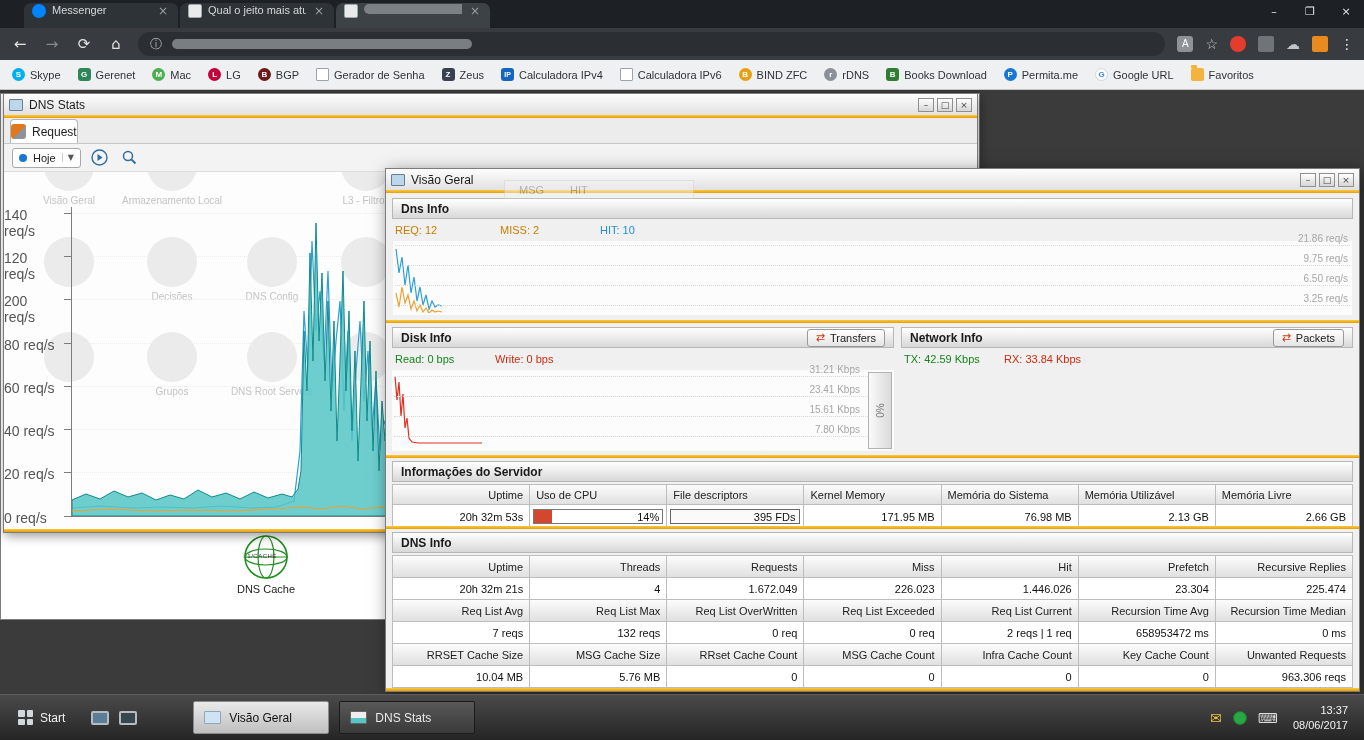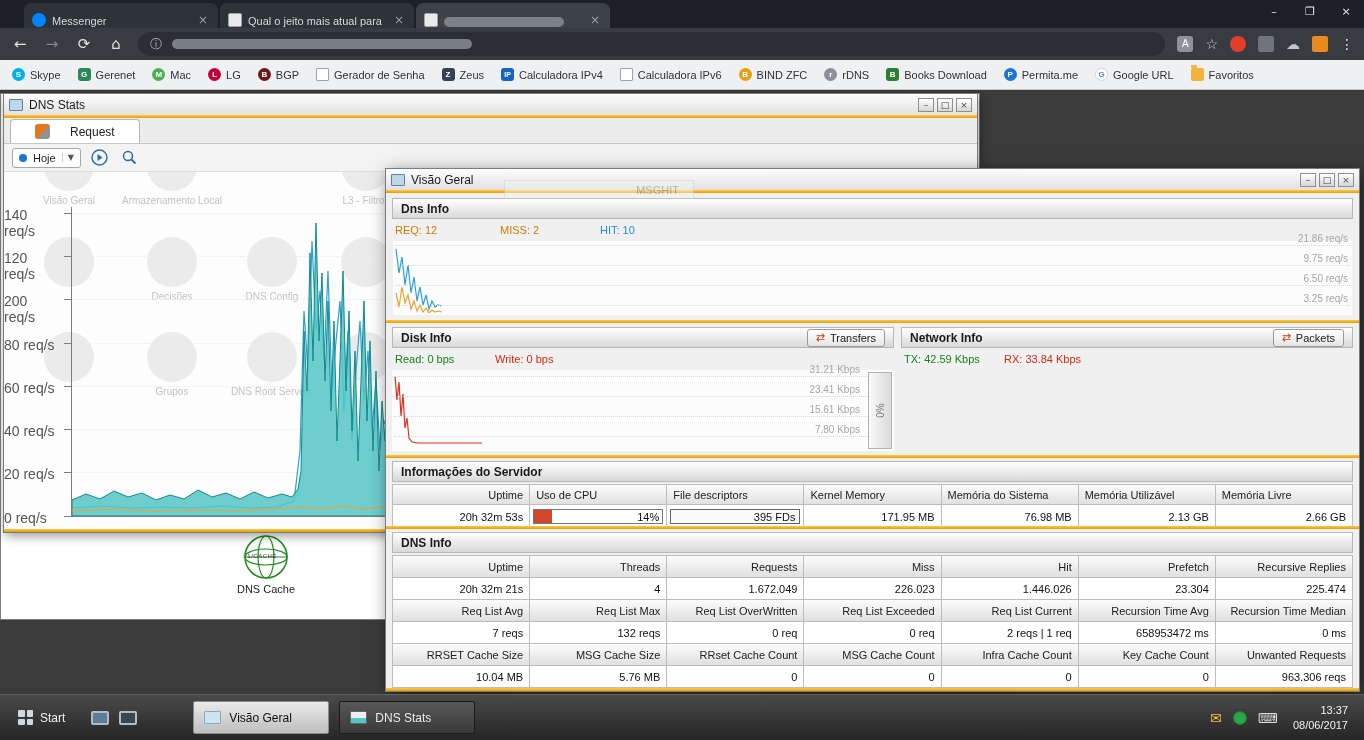--- a/index.html
+++ b/index.html
@@ -3,21 +3,21 @@
 <meta charset="utf-8">
 <style>
   *{margin:0;padding:0;box-sizing:border-box}
   html,body{width:1364px;height:740px;overflow:hidden;background:#3b3b3b;
     font-family:"Liberation Sans","DejaVu Sans",sans-serif;font-size:11px;color:#222;position:relative}
   .ic{font-family:"DejaVu Sans",sans-serif}
 
   
   #browser{position:absolute;left:0;top:0;width:1364px;height:90px;z-index:4}
   #tabstrip{height:28px;background:#1d2125;display:flex;align-items:flex-end;padding-left:24px;position:relative}
-  .tab{width:194px;height:25px;margin-right:2px;border-radius:7px 7px 0 0;display:flex;align-items:flex-end;gap:6px;
+  .tab{width:154px;height:25px;margin-right:2px;border-radius:7px 7px 0 0;display:flex;align-items:flex-start;gap:6px;
        padding:1px 8px;font-size:11px;color:#d5d8da;background:#2e3337}
   .tab.active{background:#3d4247}
   .tfav{width:14px;height:14px;border-radius:50%;flex:none}
   .tfav.msgr{background:#0084ff}
   .tfav.doc{background:#e8eaec;border-radius:2px;border:1px solid #9aa}
   .tab .t{flex:1;white-space:nowrap;overflow:hidden}
   .tab .x{color:#9aa0a5;font-size:12px;padding:0 2px}
   .blurline{height:10px;border-radius:5px;background:#878c91;opacity:.85}
   .bwinctl{position:absolute;right:0;top:0;height:26px;display:flex}
   .bwinctl span{width:36px;text-align:center;color:#e6e6e6;font-size:11px;line-height:24px}
@@ -64,21 +64,21 @@
   
   #mainwin{left:0;top:93px;width:980px;height:527px;background:#fff;z-index:1;display:block}
   .deskicon{position:absolute;left:228px;top:440px;width:74px;text-align:center}
   .deskicon .cap{position:absolute;left:14px;top:19px;font-size:6px;color:#333;letter-spacing:.5px}
   .deskicon .lbl{margin-top:3px;font-size:11px;color:#222}
 
   
   #dnswin{left:3px;top:93px;width:975px;height:440px;z-index:2;box-shadow:2px 3px 10px rgba(0,0,0,.4)}
   #dnswin .tabrow{height:26px;background:#ececec;border-bottom:1px solid #c6c6c6;display:flex;align-items:flex-end;padding-left:6px;flex:none}
   .apptab{height:24px;background:#fff;border:1px solid #b5b5b5;border-bottom:none;border-radius:4px 4px 0 0;
-          display:flex;align-items:center;gap:20px;padding:0 24px;font-size:12px;color:#222}
+          display:flex;align-items:center;gap:6px;padding:0 0;font-size:12px;color:#222}
   .rdnsic{width:15px;height:15px;border-radius:3px;background:linear-gradient(135deg,#e07820 55%,#8d9398 55%)}
   #dnswin .toolbar{height:28px;background:#f3f3f3;display:flex;align-items:center;gap:8px;padding:0 8px;
                    border-bottom:1px solid #ddd;flex:none}
   .combo{height:20px;background:#fff;border:1px solid #a8a8a8;border-radius:3px;display:flex;align-items:center;
          gap:6px;padding:0 6px;font-size:11px;color:#222}
   .combo .dot{width:8px;height:8px;border-radius:50%;background:#1976d2}
   .combo .arr{font-size:8px;color:#555;border-left:1px solid #ccc;padding-left:5px}
   .tbtn{width:22px;height:22px;display:flex;align-items:center;justify-content:center}
   #chartzone{flex:1;position:relative;background:#fdfdfd;overflow:hidden}
   .yrow{position:absolute;left:0;right:6px;height:0}
@@ -89,21 +89,21 @@
   .xaxisline{position:absolute;left:67px;top:344px;width:903px;border-top:1px solid #7d7d7d}
   #bigchart{position:absolute;left:68px;top:41px;width:900px;height:303px}
   .ghost{position:absolute;width:104px;text-align:center;color:#c3c3c3;font-size:10px;line-height:1.15;pointer-events:none}
   .ghost .gc{width:50px;height:50px;border-radius:50%;background:#ebebeb;margin:0 auto 4px}
   .ghost.c0{left:13px}.ghost.c1{left:116px}.ghost.c2{left:216px}.ghost.c3{left:310px}
   .ghost.r0{top:-31px}.ghost.r1{top:65px}.ghost.r2{top:160px}
 
   
   #vgwin{left:385px;top:168px;width:975px;height:524px;z-index:3;box-shadow:3px 4px 16px rgba(0,0,0,.5)}
   .ghostlegend{position:absolute;left:118px;top:11px;width:190px;height:19px;border:1px solid #cfcfcf;
-               display:flex;align-items:center;justify-content:flex-end;padding:0 14px;
+               display:flex;align-items:center;gap:26px;padding:0 14px;
                opacity:.45;font-size:11px;color:#777;background:#f4f4f4;z-index:5;pointer-events:none}
   .vg-top{height:127px;padding:5px 6px 0;flex:none}
   .statsrow{height:22px;display:flex;align-items:center;padding:0 3px;font-size:11px}
   .statsrow .s1{width:105px}.statsrow .s2{width:100px}
   .orangetxt{color:#c87e00}.bluetxt{color:#2191d0}.greentxt{color:#15841c}.redtxt{color:#cf2a10}
   .chart1{height:74px;margin:0 1px;position:relative;background:#fcfcfc}
   .gline{position:absolute;left:2px;right:2px;height:0;border-top:1px dotted #d9d9d9}
   .glab{position:absolute;right:2px;top:-13px;font-size:10px;color:#a6a6a6}
   .disk .glab{right:32px}
   .vg-mid{height:132px;display:flex;gap:7px;padding:4px 6px;flex:none}

